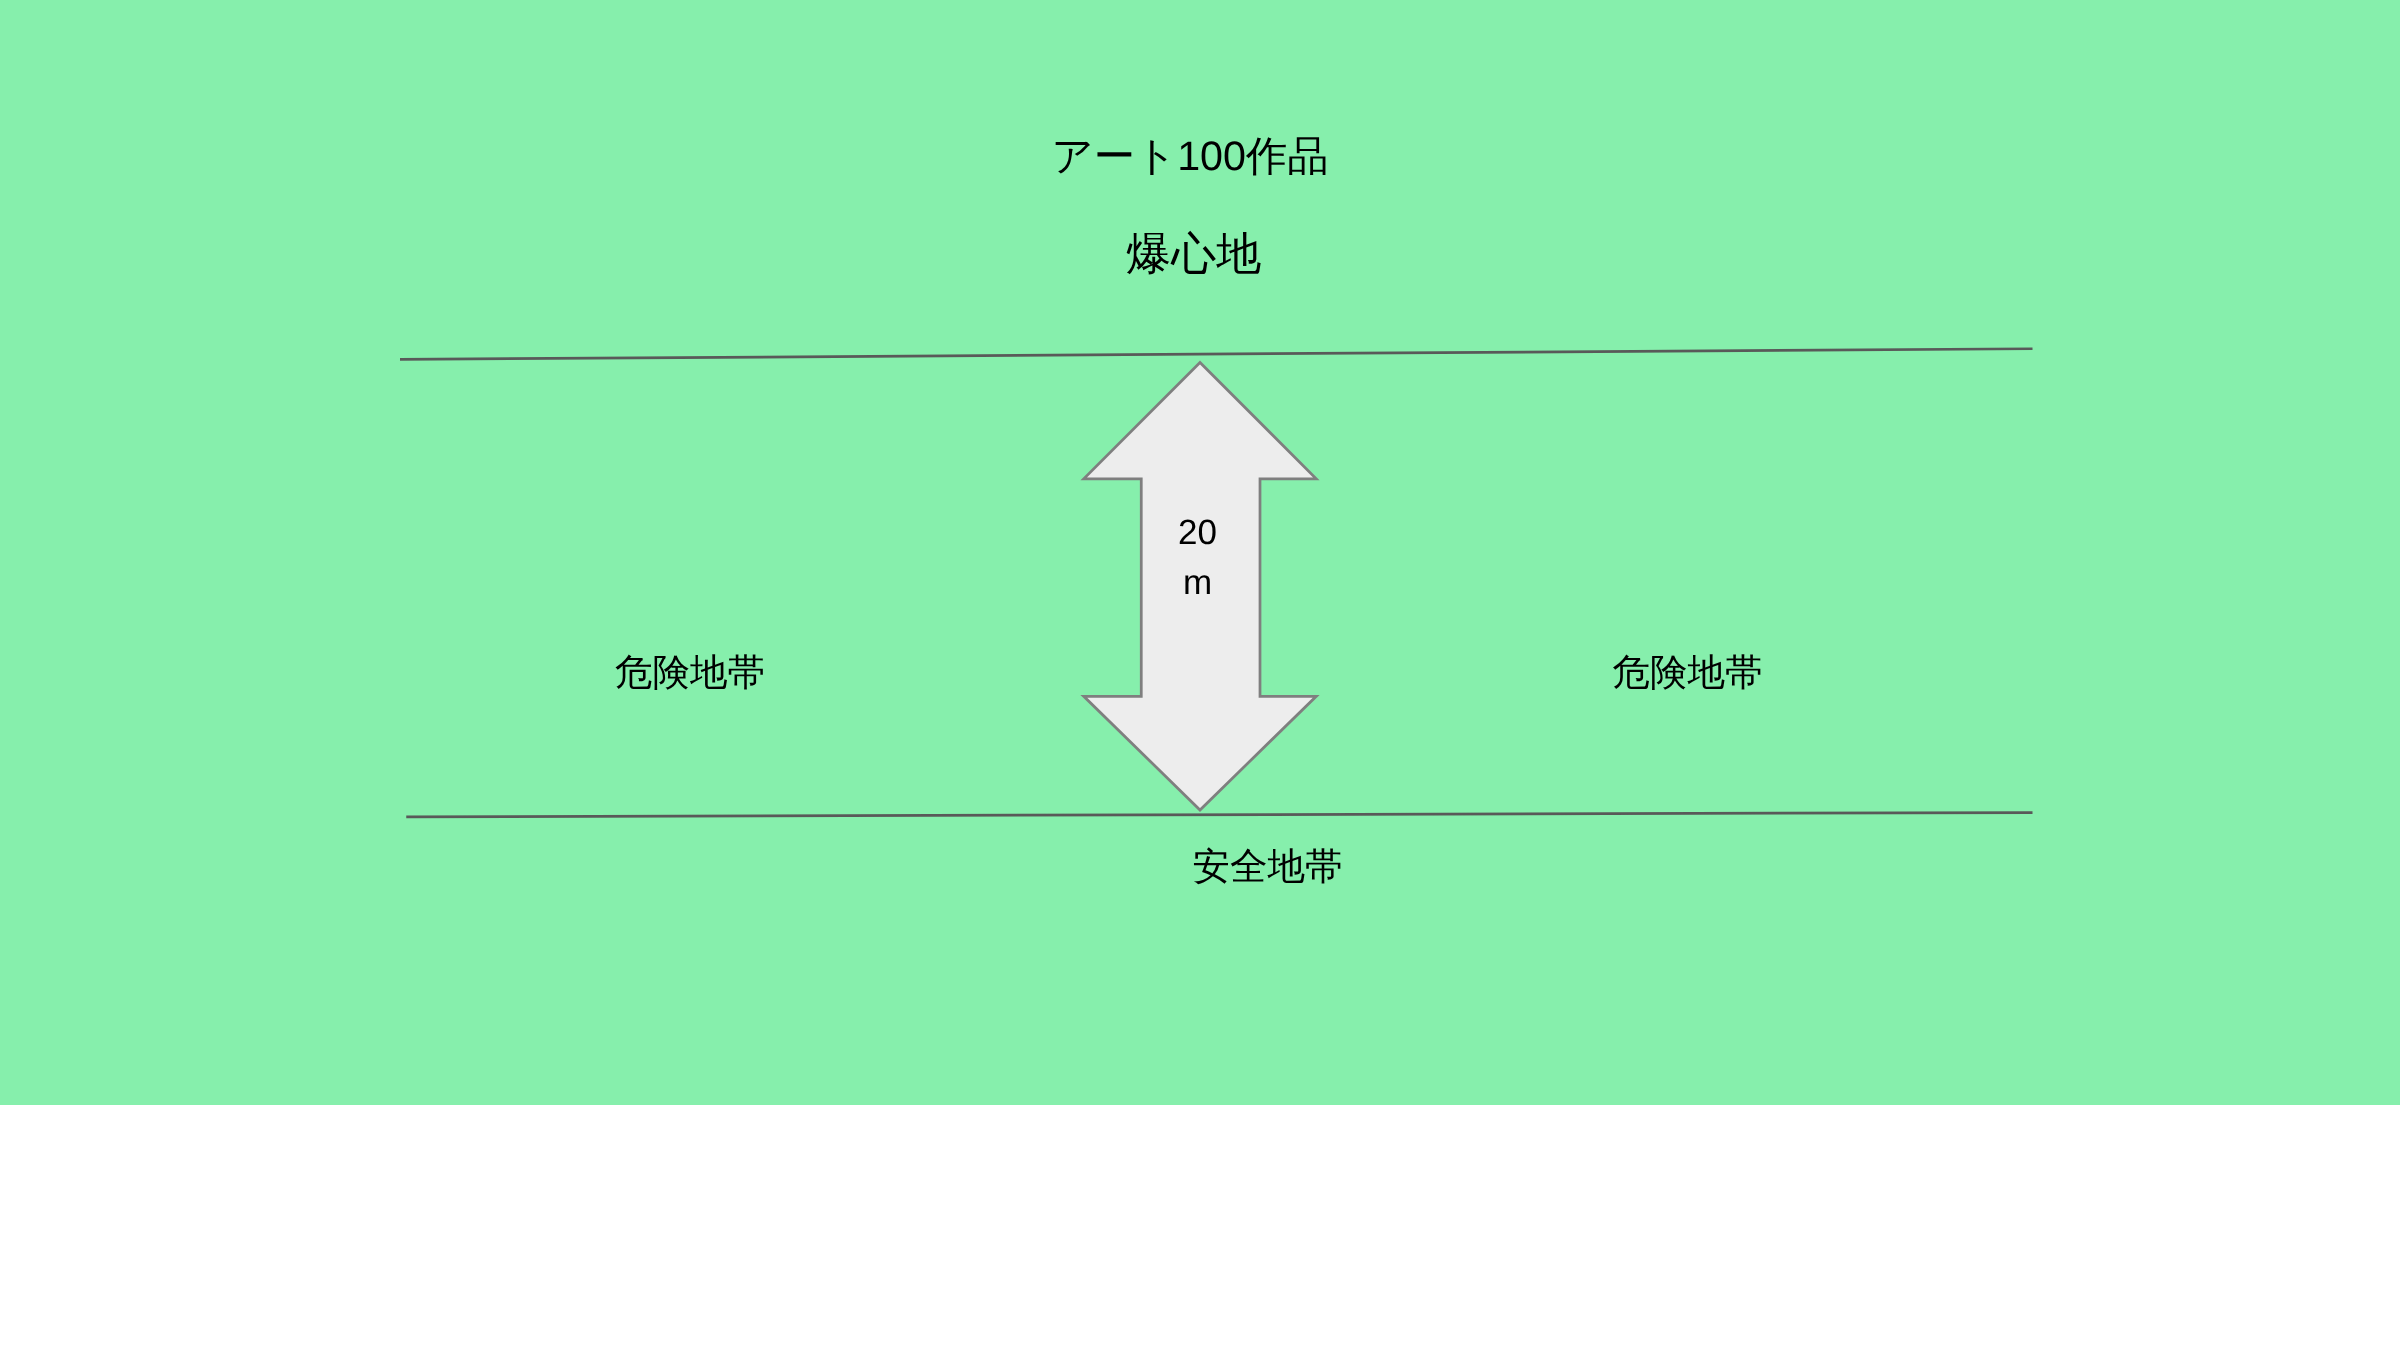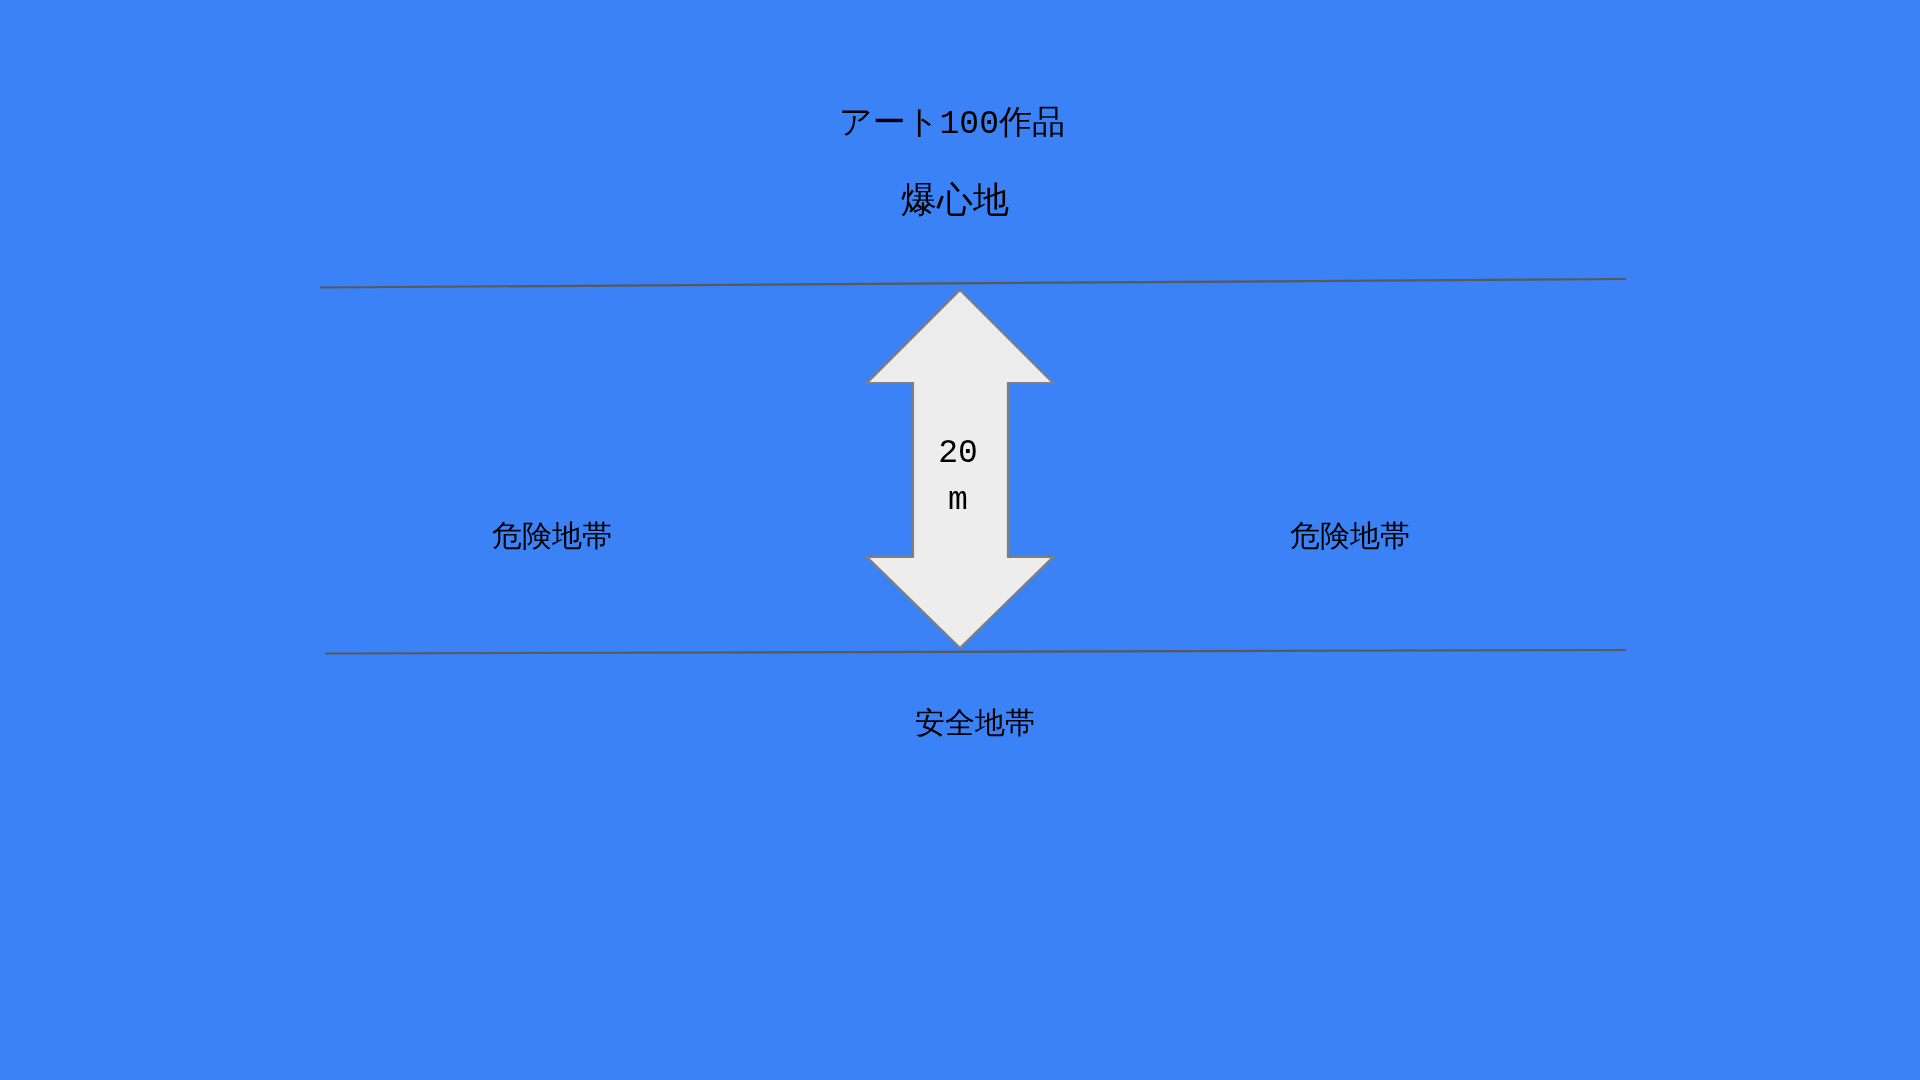--- a/index.html
+++ b/index.html
@@ -9,24 +9,23 @@
     background: #ffffff;
   }
   body {
     font-family: "Liberation Sans", "DejaVu Sans", sans-serif;
     color: #000000;
     -webkit-font-smoothing: antialiased;
   }
   #canvas {
     position: relative;
     width: 1920px;
-    height: 1080px;
-    background: #3b82f6;
+    height: 884px;
+    background: #86efac;
     overflow: hidden;
-    font-family: Liberation Mono, monospace;
   }
   #diagram-svg {
     position: absolute;
     left: 0;
     top: 0;
     width: 1920px;
     height: 1080px;
     display: block;
   }
   .txt {
@@ -54,29 +53,28 @@
     left: 552px;
     top: 521px;
     font-size: 30px;
   }
   #danger-right-label {
     left: 1350px;
     top: 521px;
     font-size: 30px;
   }
   #safe-label {
-    left: 975px;
+    left: 1014px;
     top: 676px;
     font-size: 30px;
-    margin-top: 32px;
   }
   #arrow-measure-label {
     left: 958px;
-    top: 431px;
-    font-size: 33px;
+    top: 406px;
+    font-size: 28px;
     line-height: 1.42;
   }
 </style>
 </head>
 <body>
 
 <div id="canvas">
 
   <svg id="diagram-svg" viewBox="0 0 1920 1080" aria-hidden="true">
 

